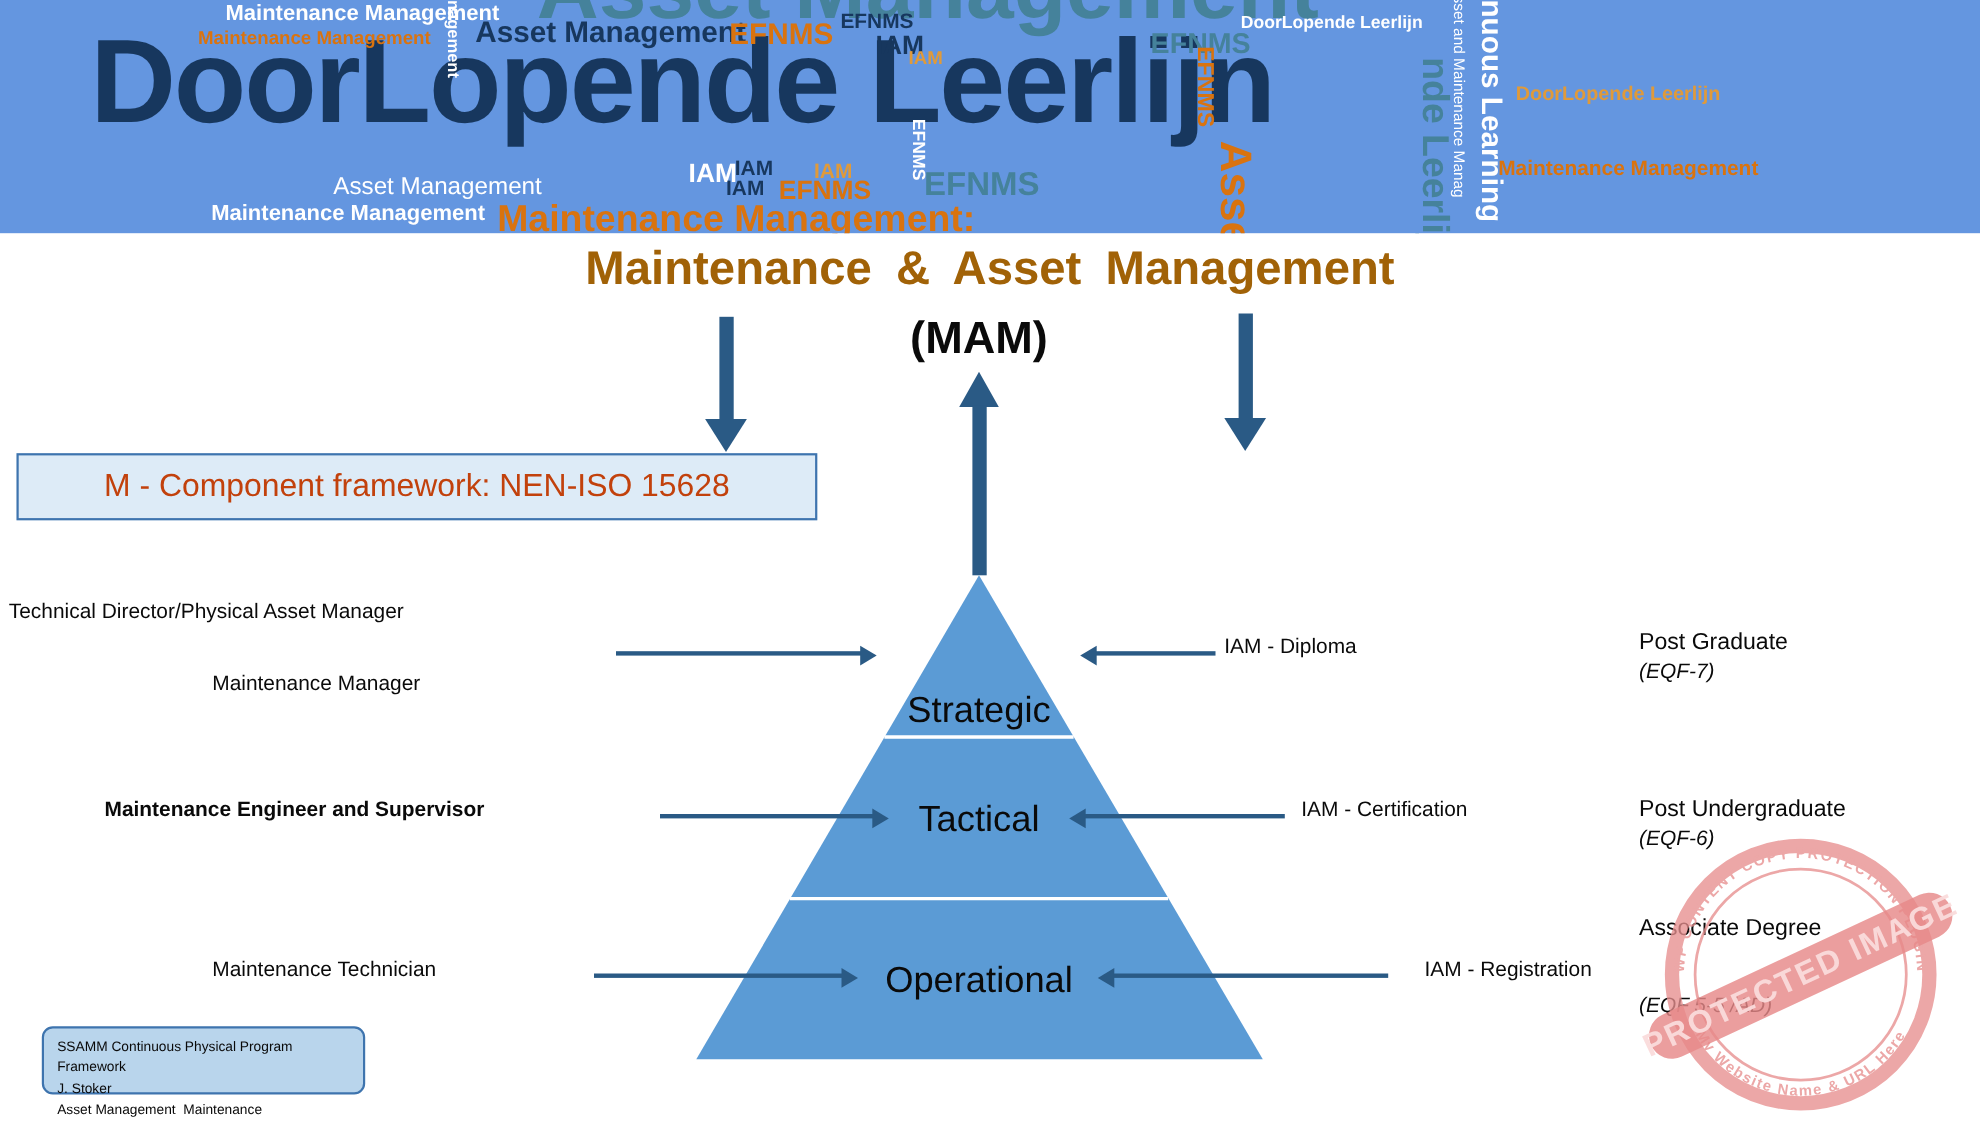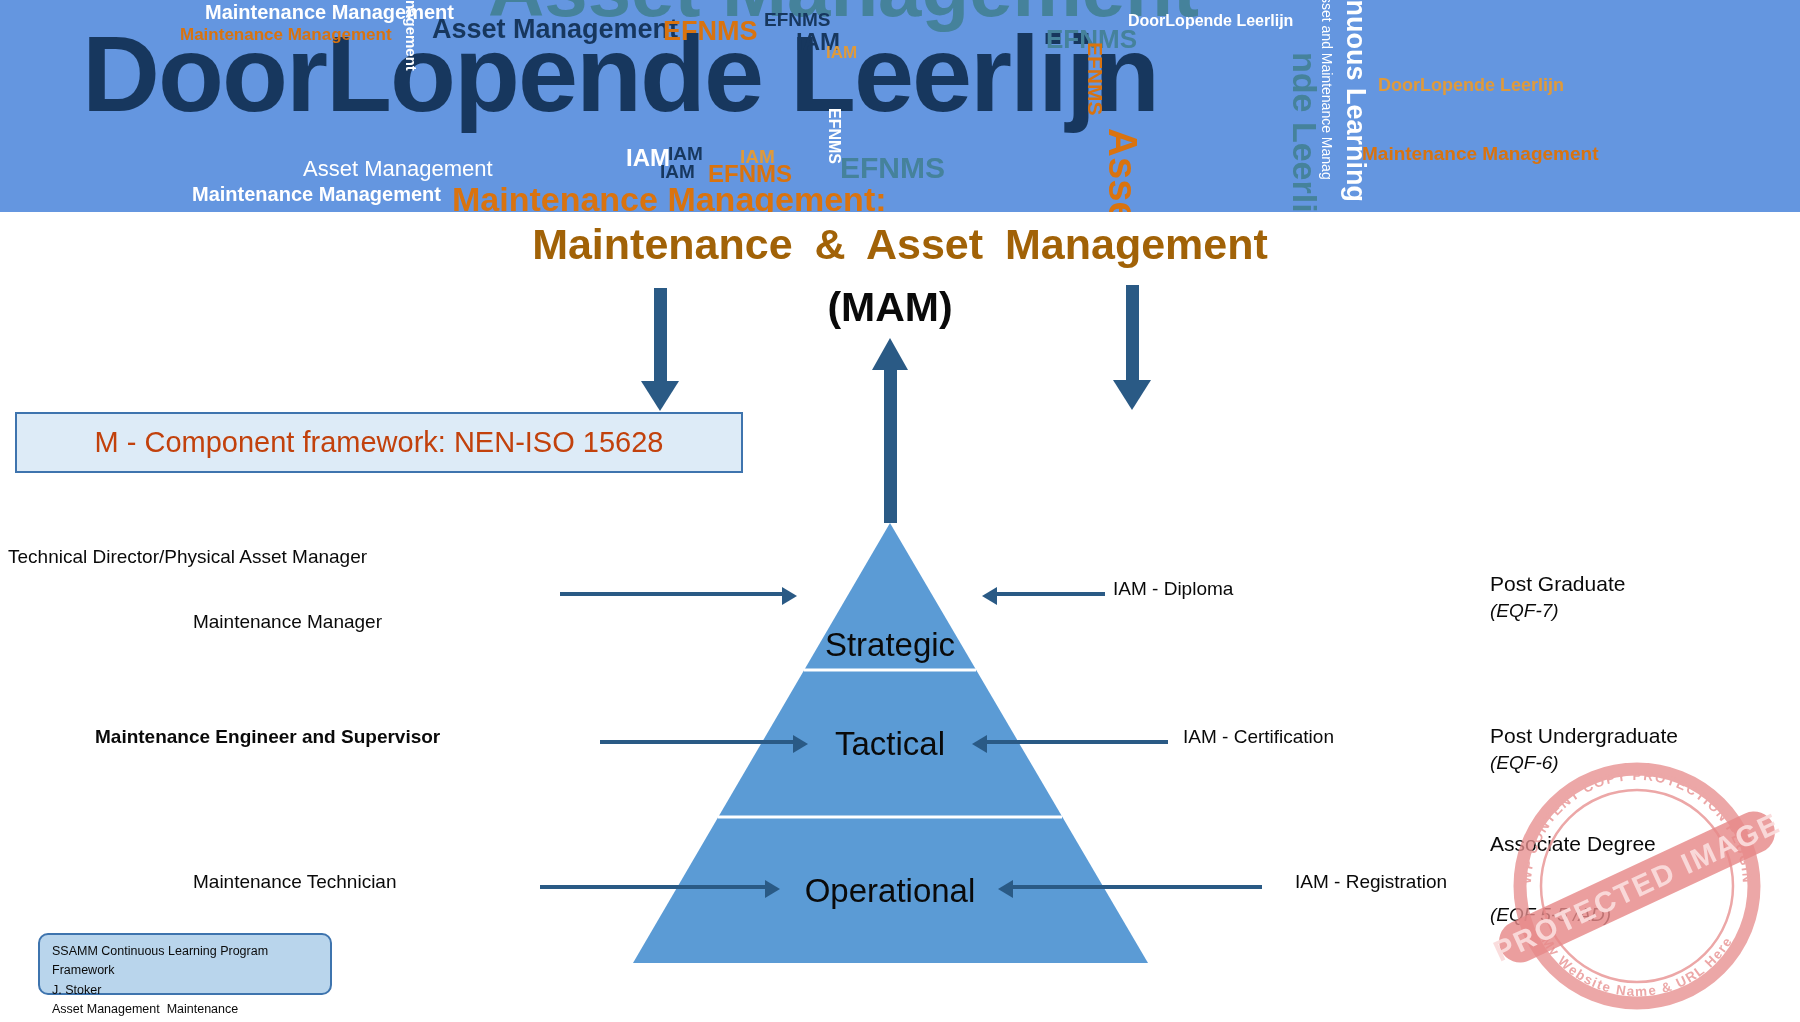--- a/index.html
+++ b/index.html
@@ -168,18 +168,18 @@
     <text font-size="13.5" font-weight="bold" letter-spacing="1.5" fill="#E78F8F" font-family="Liberation Sans, sans-serif">
       <textPath href="#arcTop" startOffset="50%" text-anchor="middle">WP CONTENT COPY PROTECTION PLUGIN</textPath>
     </text>
     <text font-size="13.5" font-weight="bold" letter-spacing="1.5" fill="#E78F8F" font-family="Liberation Sans, sans-serif">
       <textPath href="#arcBot" startOffset="50%" text-anchor="middle">My Website Name &amp; URL Here</textPath>
     </text>
   </svg>
   <div class="stamp-banner">PROTECTED IMAGE</div>
 
   <div class="credit">
-    <div>SSAMM Continuous Learning Program Framework</div>
+    <div>SSAMM Continuous Physical Program Framework</div>
     <div>J. Stoker</div>
     <div>Asset Management  Maintenance Management®</div>
   </div>
 
 </div>
 
 </body></html>

